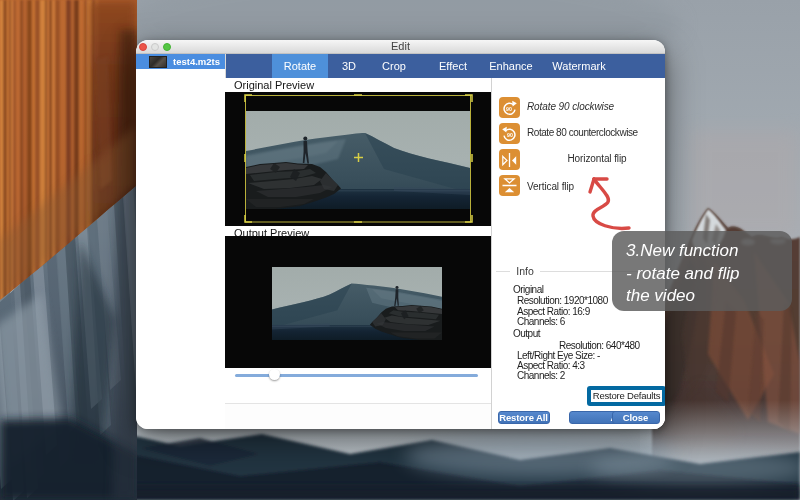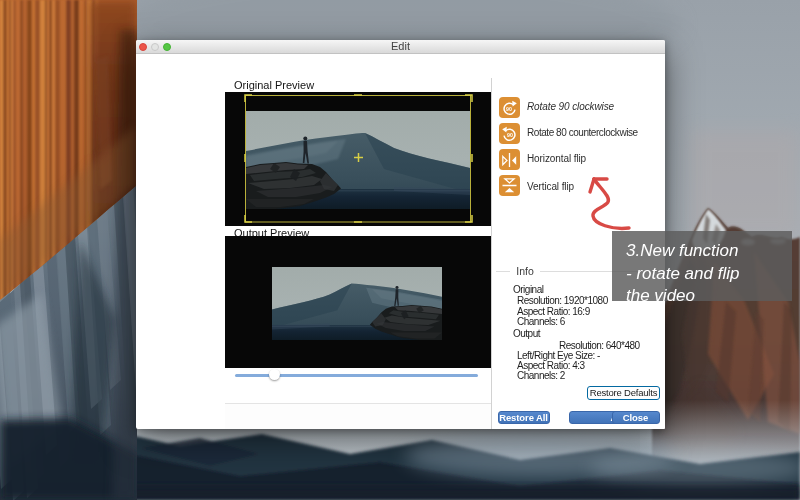--- a/index.html
+++ b/index.html
@@ -1,21 +1,21 @@
 <!DOCTYPE html>
 <html><head>
 <meta charset="utf-8">
 <style>
   html,body{margin:0;padding:0;}
   body{width:800px;height:500px;overflow:hidden;position:relative;
        font-family:"Liberation Sans",sans-serif;background:#9aa2aa;}
   .abs{position:absolute;}
   #wall{position:absolute;left:0;top:0;}
   #win{position:absolute;left:136px;top:40px;width:529px;height:389px;
-       border-radius:2px;background:#fff;
+       border-radius:12px;background:#fff;
        box-shadow:0 12px 34px rgba(0,0,0,.5),0 2px 8px rgba(0,0,0,.35);
        overflow:hidden;}
   #titlebar{position:absolute;left:0;top:0;width:100%;height:13px;
        background:linear-gradient(#f6f6f6,#d9d9d9);
        border-bottom:1px solid #c2c2c2;}
   #titlebar .tl{position:absolute;top:2.5px;width:8px;height:8px;border-radius:50%;}
   #title{position:absolute;top:0;width:100%;text-align:center;
        font-size:11px;line-height:13px;color:#434343;}
   #toolbar{position:absolute;left:0;top:14px;width:100%;height:24px;background:#3c5f9e;}
   #sidebar{position:absolute;left:0;top:14px;width:89px;height:375px;background:#fff;
@@ -35,22 +35,22 @@
   .obtn{position:absolute;left:7px;width:21px;height:21px;background:#dc8f33;border-radius:4px;}
   .olab{position:absolute;left:35px;width:140px;font-size:10px;color:#2e2e2e;letter-spacing:-.1px;white-space:nowrap;}
   #infoblock{position:absolute;left:0;top:0;width:174px;font-size:10px;color:#1d1d1d;letter-spacing:-.5px;}
   .ctlrow{position:absolute;left:0;top:307px;width:266px;height:18px;
        background:#f6f6f6;border-top:1px solid #c9c9c9;}
   #botbar{position:absolute;left:0;top:325px;width:440px;height:26px;background:#fdfdfd;
        border-top:1px solid #e4e4e4;}
   .bluebtn{position:absolute;top:332.5px;height:11.5px;border-radius:3px;color:#fff;
        background:linear-gradient(#5688cd,#4173b8);border:1px solid #3a67aa;
        font-size:9.5px;font-weight:bold;text-align:center;line-height:11.5px;box-sizing:content-box;white-space:nowrap;letter-spacing:-.1px;}
-  #tooltip{position:absolute;left:612px;top:231px;width:180px;height:70px;
-       border-radius:0;background:rgba(93,93,93,.83);}
+  #tooltip{position:absolute;left:612px;top:231px;width:180px;height:80px;
+       border-radius:12px;background:rgba(93,93,93,.83);}
   #tooltip div{margin:8px 0 0 14px;font-size:17px;font-style:italic;color:#fff;
        line-height:22.5px;margin-top:9px;}
 </style>
 </head>
 <body>
 <svg id="wall" width="800" height="500" viewBox="0 0 800 500">
 <defs>
 <linearGradient id="sky" x1="0" y1="0" x2="0" y2="1">
   <stop offset="0" stop-color="#99a1a9"></stop>
         <stop offset=".45" stop-color="#a6aeb5"></stop>
@@ -197,20 +197,34 @@
 </g>
 </svg>
 
 <div id="win">
   <div id="titlebar">
     <div class="tl" style="left:3px;background:#ec5448;border:1px solid #d8453c;box-sizing:border-box;"></div>
     <div class="tl" style="left:15px;background:#e3e4e3;border:1px solid #c9c9c9;box-sizing:border-box;"></div>
     <div class="tl" style="left:27px;background:#54c643;border:1px solid #43b233;box-sizing:border-box;"></div>
     <div id="title">Edit</div>
   </div>
+  <div id="toolbar">
+    <div class="tab" style="left:136px;width:56px;background:#4e90da;">Rotate</div>
+    <div class="tab" style="left:192px;width:42px;">3D</div>
+    <div class="tab" style="left:234px;width:48px;">Crop</div>
+    <div class="tab" style="left:290px;width:54px;">Effect</div>
+    <div class="tab" style="left:344px;width:62px;">Enhance</div>
+    <div class="tab" style="left:406px;width:74px;">Watermark</div>
+  </div>
+  <div id="sidebar">
+    <div id="selrow">
+      <div class="thumb"></div>
+      <div class="fn">test4.m2ts</div>
+    </div>
+  </div>
   <div id="content">
     <div class="plabel" style="top:1px;">Original Preview</div>
     <div class="blackarea" style="top:14px;height:134px;"></div>
     <div class="plabel" style="top:148.5px;">Output Preview</div>
     <div class="blackarea" style="top:158px;height:132px;"></div>
 
     <svg class="abs" style="left:21px;top:33px;filter:blur(.45px);" width="224" height="98" viewBox="0 0 224 98">
       <use href="#vidscene"></use>
     </svg>
 
@@ -261,36 +275,36 @@
           <path d="M17.2 6.8 L13 11 L17.2 15.2 Z" fill="#fff"></path>
         </g>
         <g transform="translate(0,78)">
           <line x1="3.5" y1="10.5" x2="17.5" y2="10.5" stroke="#fff" stroke-width="1.3"></line>
           <path d="M5.8 3.8 L15.2 3.8 L10.5 8 Z" fill="none" stroke="#fff" stroke-width="1.2"></path>
           <path d="M5.8 17.2 L15.2 17.2 L10.5 13 Z" fill="#fff"></path>
         </g>
       </svg>
       <div class="olab" style="top:23px;font-style:italic;">Rotate 90 clockwise</div>
       <div class="olab" style="top:49px;letter-spacing:-.45px;">Rotate 80 counterclockwise</div>
-      <div class="olab" style="top:75px;">Horizontal flip</div>
+      <div class="olab" style="top:75px;text-align:center;">Horizontal flip</div>
       <div class="olab" style="top:103px;">Vertical flip</div>
       <div class="abs" style="left:4px;top:193px;width:166px;height:1px;background:#ddd;"></div>
       <div class="abs" style="left:18px;top:187px;width:30px;background:#fff;font-size:10.5px;color:#3a3a3a;text-align:center;">Info</div>
       <div id="infoblock">
         <div class="abs" style="left:21px;top:206px;">Original</div>
         <div class="abs" style="left:25px;top:217px;">Resolution: 1920*1080</div>
         <div class="abs" style="left:25px;top:227.5px;">Aspect Ratio: 16:9</div>
         <div class="abs" style="left:25px;top:237.5px;text-align:right;">Channels: 6</div>
         <div class="abs" style="left:21px;top:250px;">Output</div>
         <div class="abs" style="left:25px;top:261.5px;margin-left:42px;">Resolution: 640*480</div>
         <div class="abs" style="left:25px;top:272px;">Left/Right Eye Size: -</div>
         <div class="abs" style="left:25px;top:282px;">Aspect Ratio: 4:3</div>
         <div class="abs" style="left:25px;top:292px;">Channels: 2</div>
       </div>
-      <div class="abs" style="left:95px;top:308px;width:71px;height:12px;background:#fefefe;border:1px solid #0369a1;border-radius:3px;font-size:9.5px;color:#1a1a1a;text-align:center;line-height:12px;white-space:nowrap;letter-spacing:-.2px;">Restore Defaults</div>
+      <div class="abs" style="left:95px;top:308px;width:71px;height:12px;background:#fefefe;border:4px solid #0369a1;border-radius:3px;font-size:9.5px;color:#1a1a1a;text-align:center;line-height:12px;white-space:nowrap;letter-spacing:-.2px;">Restore Defaults</div>
     </div>
     <div class="bluebtn" style="left:272.5px;width:50px;">Restore All</div>
     <div class="bluebtn" style="left:344px;width:43px;padding-left:32px;">Apply</div>
     <div class="bluebtn" style="left:386.5px;width:46px;">Close</div>
   </div>
 </div>
 
 <svg width="0" height="0" style="position:absolute;">
 <defs>
 <linearGradient id="vsky" x1="0" y1="0" x2="0" y2="1">

